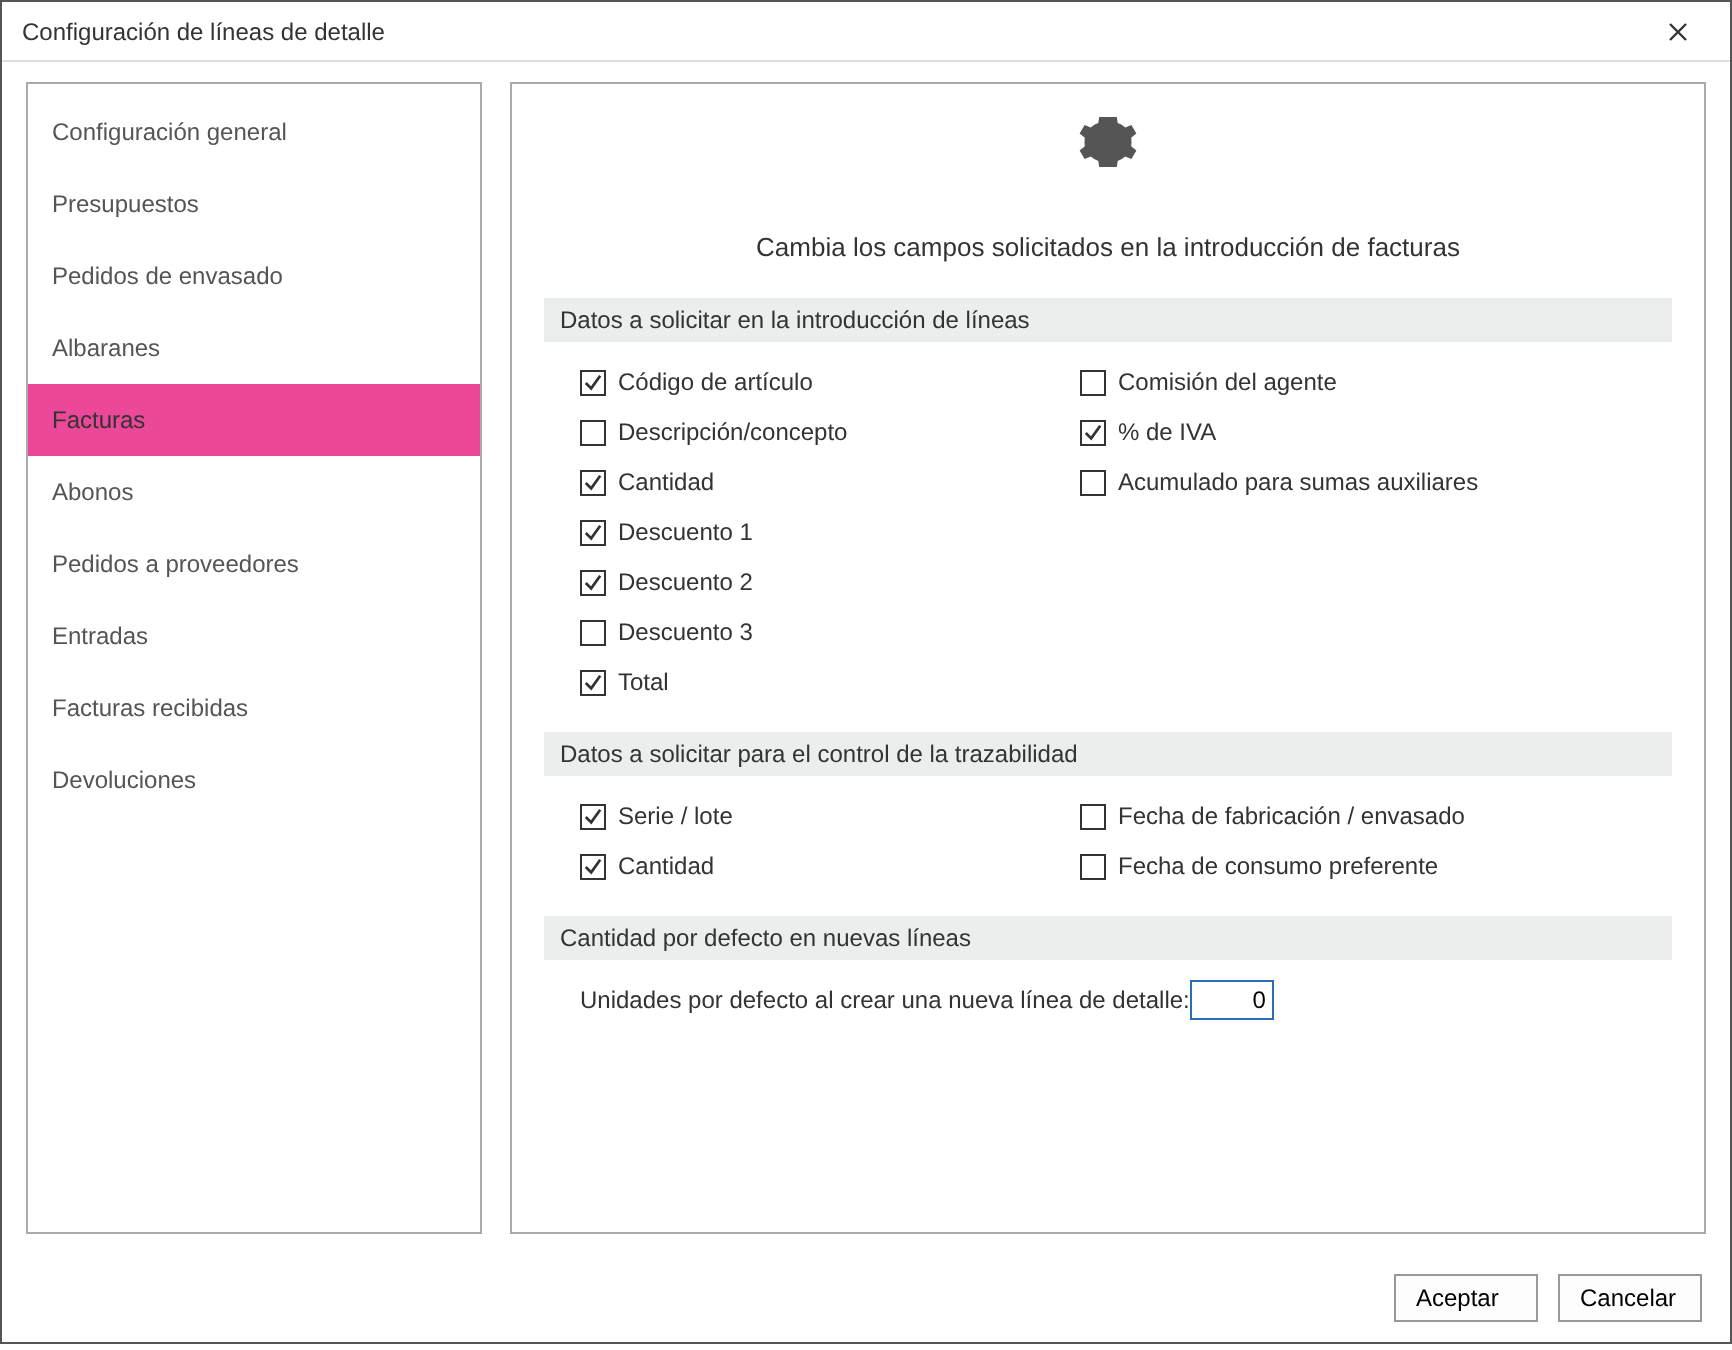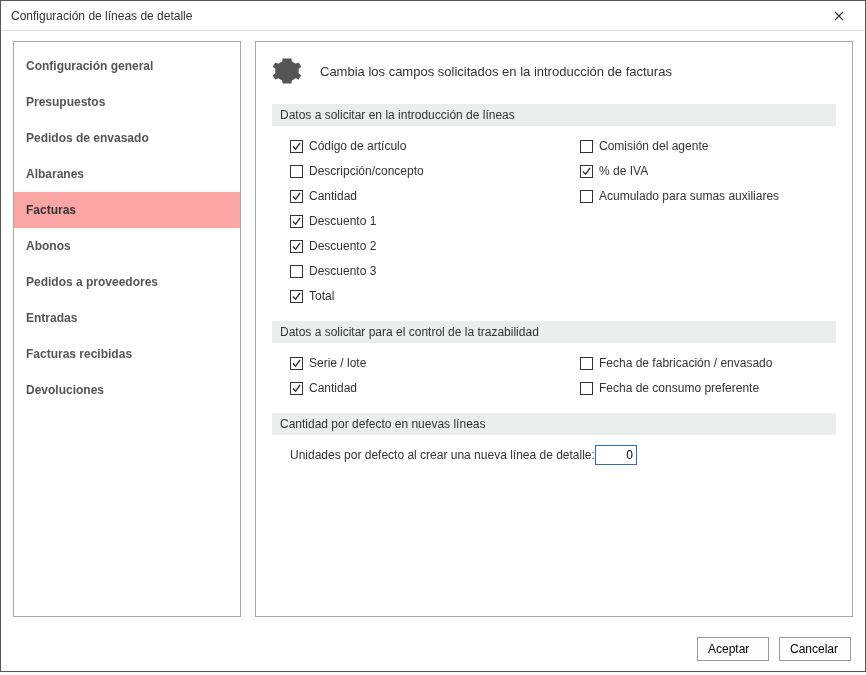--- a/index.html
+++ b/index.html
@@ -38,60 +38,59 @@
     flex: 1 1 auto;
     padding: 10px 12px;
     display: flex; gap: 14px;
     min-height: 0;
   }
   .sidebar {
     width: 228px;
     border: 1px solid #aaa;
     display: flex; flex-direction: column;
     padding-top: 6px;
-    font-weight: bold;
   }
   .sidebar-item {
     height: 36px;
     padding: 0 12px;
     display: flex; align-items: center;
     color: #555;
     cursor: pointer;
   }
   .sidebar-item.selected {
-    background: #fca5a5;
+    background: #ec4899;
     color: #333;
   }
   .content {
     flex: 1 1 auto;
     border: 1px solid #aaa;
     padding: 14px 16px;
     overflow: auto;
   }
   .header-row {
-    display: flex; align-items: center; gap: 18px;
+    display: flex; align-items: center; gap: 30px;
     margin-bottom: 18px;
+    flex-direction: column;
   }
   .gear-icon { width: 30px; height: 30px; color: #555; }
   .header-title { font-size: 13px; color: #333; }
   .section-header {
     background: #eceded;
     padding: 4px 8px;
     font-size: 12px;
     color: #333;
     margin-top: 9px;
   }
   .section-body {
     padding: 10px 18px 6px 18px;
   }
   .two-col {
     display: grid;
     grid-template-columns: 250px 1fr;
     column-gap: 0px;
-    gap: 40px;
   }
   .col { display: flex; flex-direction: column; gap: 5px; }
   .checkbox-row {
     display: flex; align-items: center; gap: 6px;
     height: 20px;
     cursor: pointer;
   }
   .cbx {
     width: 13px; height: 13px;
     border: 1px solid #333;

